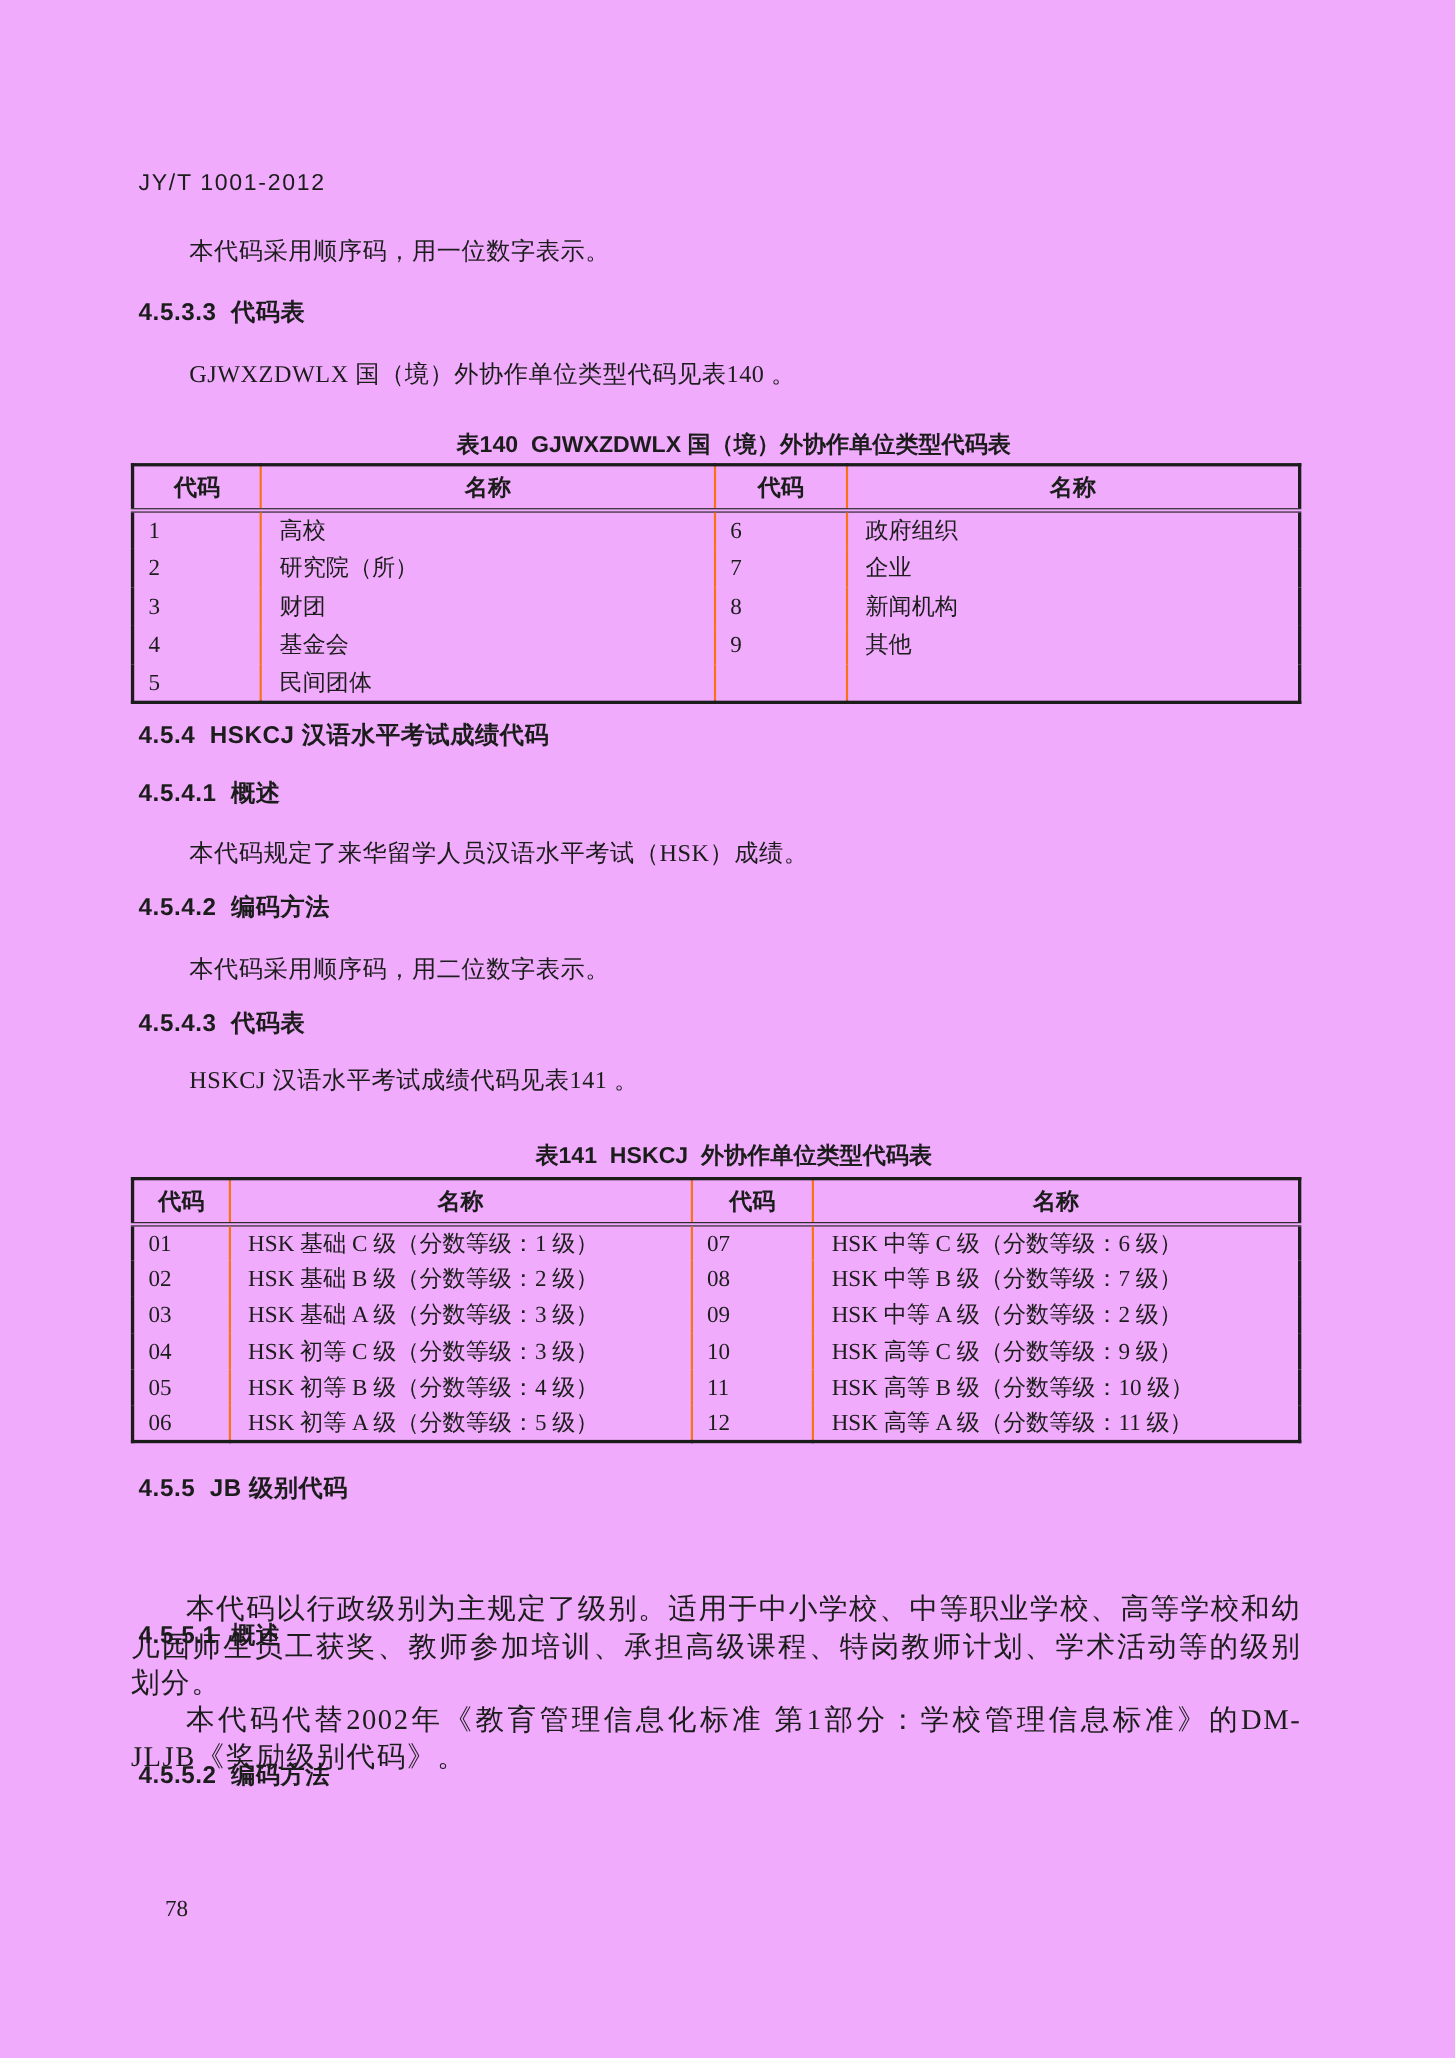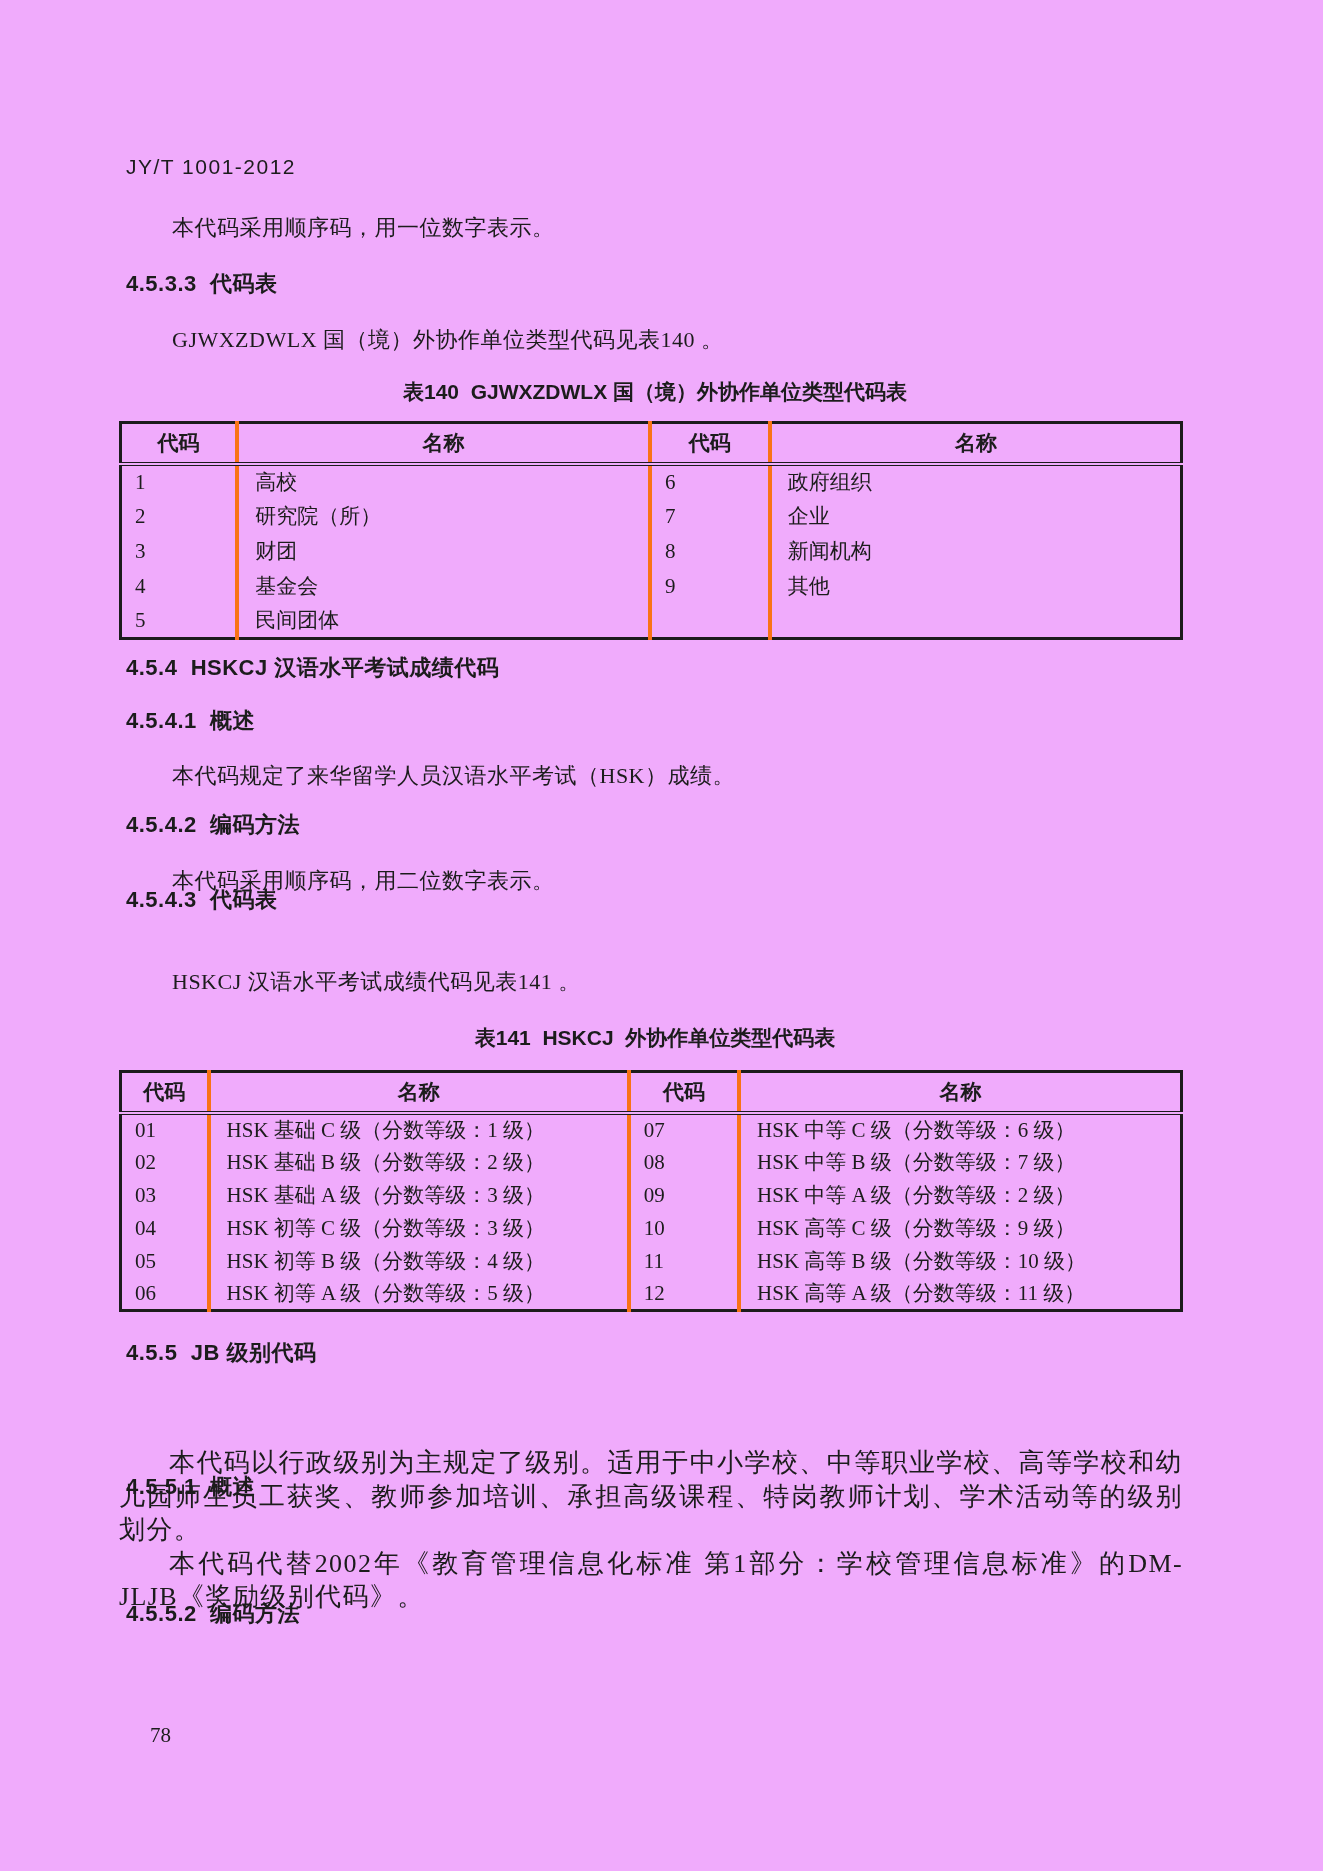--- a/index.html
+++ b/index.html
@@ -42,21 +42,21 @@
     left: 53px;
     margin: 0;
     font-size: 22px;
     letter-spacing: 0.5px;
     white-space: pre;
   }
   .table-title {
     position: absolute;
     left: 0;
     width: 100%;
-    margin: 4px;
+    margin: 16px;
     text-align: center;
     font-family: "Liberation Sans", sans-serif;
     font-weight: bold;
     font-size: 21px;
     white-space: pre;
   }
   table.code-table {
     position: absolute;
     left: 0;
     width: 1064px;
@@ -65,21 +65,21 @@
     border: 3px solid #1c1c1c;
   }
   .code-table th {
     font-family: "Liberation Sans", sans-serif;
     font-weight: bold;
     font-size: 21px;
     text-align: center;
     border-bottom: 4px double #1c1c1c;
     padding: 0;
   }
-  .code-table td, .code-table th { border-left: 4px solid #f97316; vertical-align: middle; }
+  .code-table td, .code-table th { border-left: 2px solid #f97316; vertical-align: middle; }
   .code-table td:first-child, .code-table th:first-child { border-left: none; }
   .code-table td {
     font-family: "Liberation Serif", serif;
     font-size: 21px;
     padding: 0 0 0 16px;
     white-space: pre;
     overflow: hidden;
   }
   .code-table td.code { padding-left: 13px; }
   .code-table thead tr { height: 41px; }
@@ -172,21 +172,21 @@
     <h4 class="heading" style="top:653px">4.5.4  HSKCJ 汉语水平考试成绩代码</h4>
 
     <h4 class="heading" style="top:706px">4.5.4.1  概述</h4>
 
     <p class="body-para" style="top:761px">本代码规定了来华留学人员汉语水平考试（HSK）成绩。</p>
 
     <h4 class="heading" style="top:810px">4.5.4.2  编码方法</h4>
 
     <p class="body-para" style="top:866px">本代码采用顺序码，用二位数字表示。</p>
 
-    <h4 class="heading" style="top:885px">4.5.4.3  代码表</h4>
+    <h4 class="heading" style="top:915px">4.5.4.3  代码表</h4>
 
     <p class="body-para" style="top:967px">HSKCJ 汉语水平考试成绩代码见表141 。</p>
 
     <p class="table-title" style="top:1020px">表141  HSKCJ  外协作单位类型代码表</p>
 
     <table class="code-table t141" style="top:1070px">
       <colgroup>
         <col style="width:8.3%">
           <col style="width:39.6%">
           <col style="width:10.4%">

